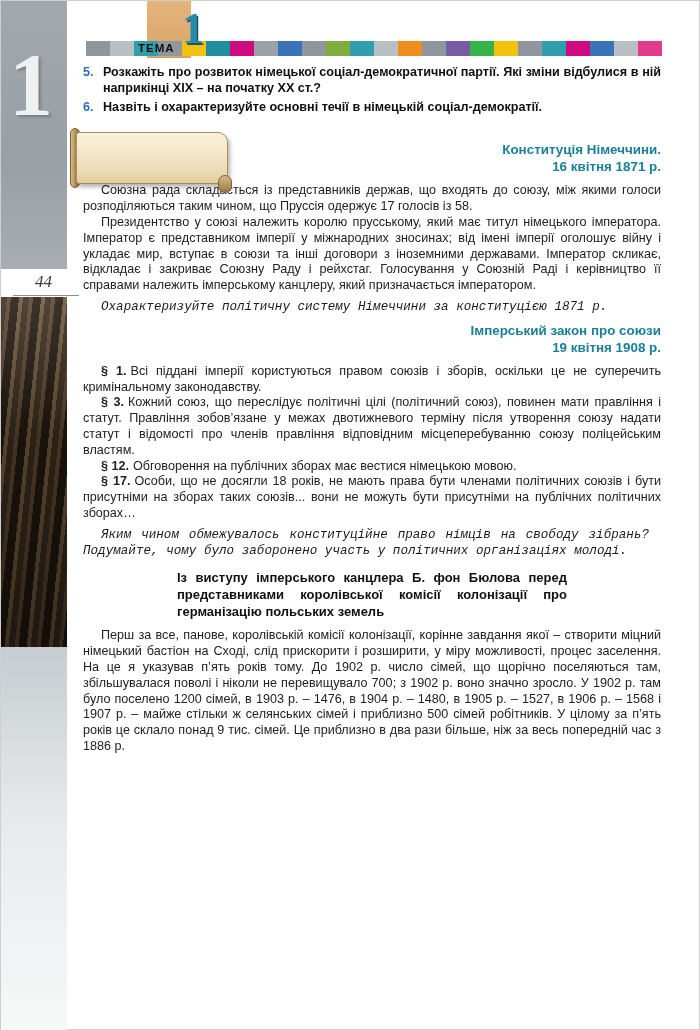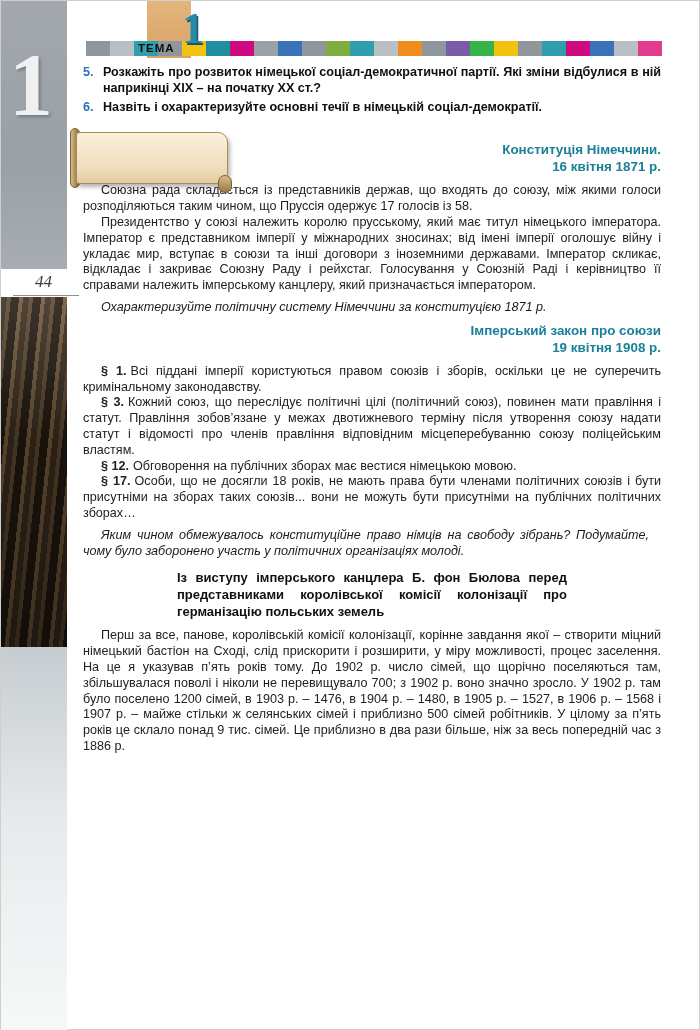--- a/index.html
+++ b/index.html
@@ -109,20 +109,21 @@
   }
   .doc1-title { margin:26px 0 8px 150px; }
   .doc2-title { margin:4px 0 8px 0; }
 
   .body-p { text-indent:18px; }
   .p-first { margin-left:150px; text-indent:36px; }
 
   .task {
     font-style:italic; color:#1b1b1b; text-indent:18px;
     margin:6px 12px 6px 0;
+    font-family:Liberation Mono, monospace;
   }
 
   .article .marker { margin-right:4px; }
   .article { text-indent:18px; }
 
   .doc3-title {
     font-weight:bold; color:#101010; font-size:13px; line-height:17px;
     max-width:390px; margin:10px auto 8px auto;
   }
 </style>

